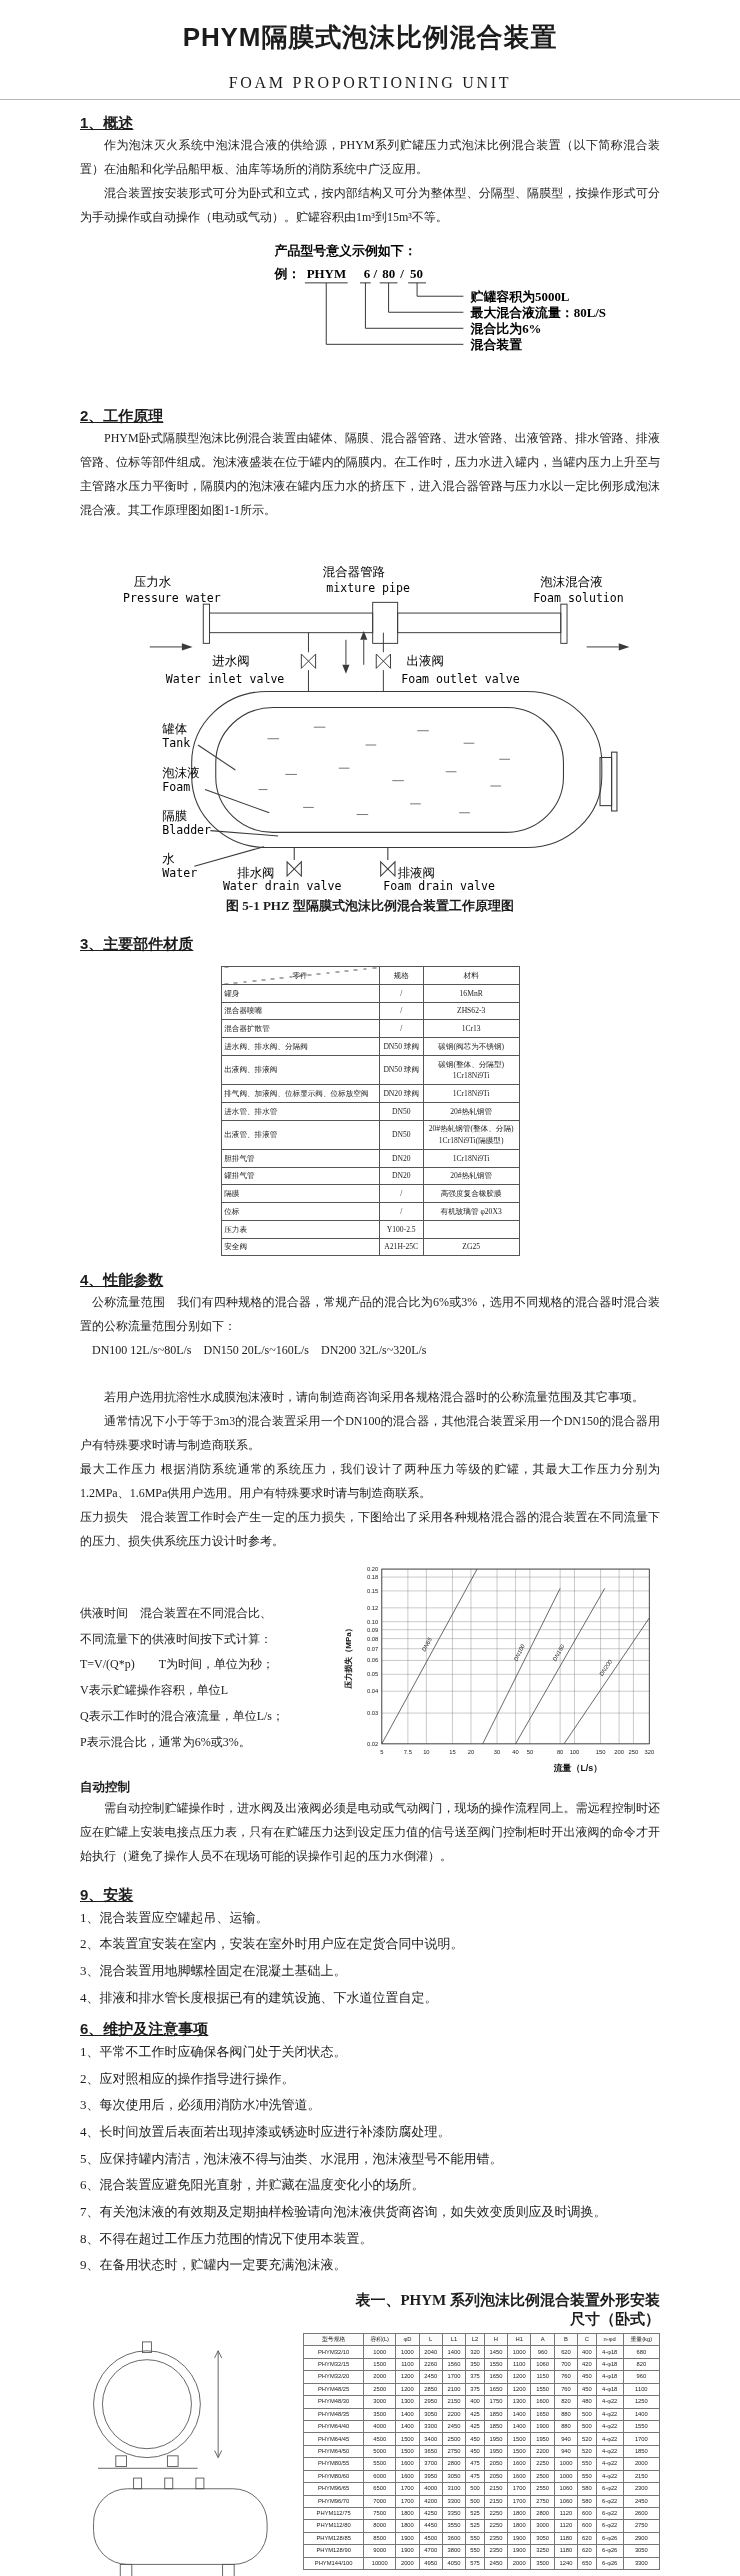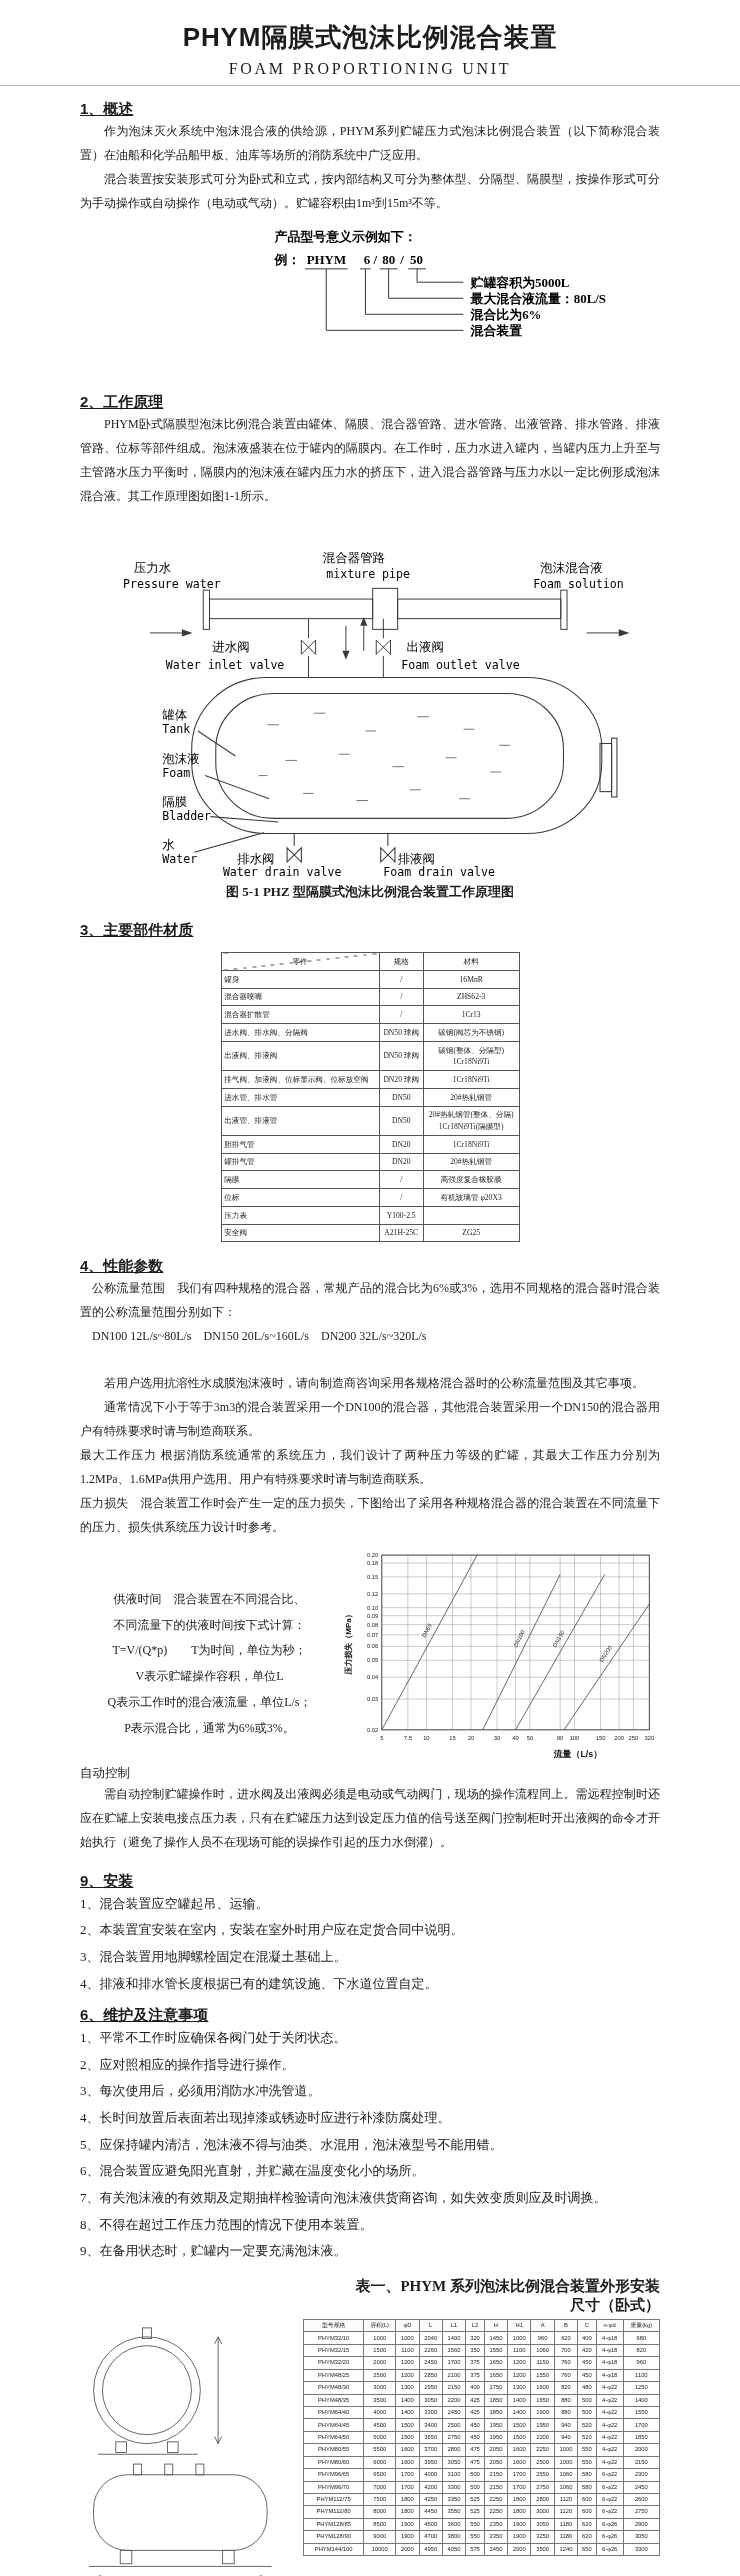--- a/index.html
+++ b/index.html
@@ -4,21 +4,21 @@
 <style>
   * { margin:0; padding:0; box-sizing:border-box; }
   html,body { background:#e8e8e8; }
   .page {
     width:740px; height:2576px; margin:0 auto; background:#ffffff;
     color:#1c1c1c; font-family:"Liberation Serif", serif;
     padding:14.3px 80px 0 80px; overflow:hidden; position:relative;
   }
   .doc-title { text-align:center; font-family:"Liberation Sans", sans-serif;
     font-weight:bold; font-size:26px; letter-spacing:0.9px; margin-top:5.3px; }
-  .doc-subtitle { text-align:center; font-size:16px; letter-spacing:2.7px; margin-top:5px; }
+  .doc-subtitle { text-align:center; font-size:16px; letter-spacing:2.7px; margin-top:19px; }
   .header-rule { border-bottom:0.9px solid #b5b5b5; margin:7.1px -80px 0 -80px; }
 
   h2.sec { font-family:"Liberation Sans", sans-serif; font-weight:bold;
     font-size:15px; margin-top:14.3px;text-decoration:underline; }
   p.body { font-size:12px; line-height:2.0; text-indent:2em; text-align:justify; }
   p.body.noindent { text-indent:0; }
 
   .model-wrap { margin:12.5px 0 0 116px; }
   .figure-wrap { text-align:center; margin-top:34px; }
   .fig-caption { text-align:center; font-weight:bold; font-size:13px; margin-top:3.6px; }
@@ -26,22 +26,22 @@
   .materials-wrap { display:flex; justify-content:center; margin:12.5px 0 9px 0; }
   table.materials { border-collapse:collapse; width:299px; font-size:7.6px; }
   table.materials th, table.materials td { border:0.7px solid #555; padding:2.7px 2.7px;
     text-align:center; white-space:pre-line; line-height:1.5; font-weight:normal; }
   table.materials td.part { text-align:left; }
   th.diag { position:relative; text-align:left;
     background:linear-gradient(to bottom right, transparent 49.5%, #555 49.5%, #555 50.7%, transparent 50.7%);margin-left:11px; }
 
   .perf-row { display:flex; margin-top:7.1px; }
   .supply-col { width:267px; }
-  .supply-line { font-size:12px; line-height:2.15;text-align:center; }
-  .auto-heading { font-size:12.5px; font-weight:normal; margin-top:23px; }
+  .supply-line { font-size:12px; line-height:2.15; }
+  .auto-heading { font-size:12.5px; font-weight:bold; margin-top:23px; }
   .chart-col { flex:1; display:flex; justify-content:flex-end; }
   .chart-col svg text { font-family:"Liberation Sans", sans-serif; }
 
   .list-plain { list-style:none; font-size:13px; }
   .list-plain li { line-height:2.05; }
 
   .spec-caption { font-size:15px; font-weight:bold; margin:12.5px 0 3.6px 0; text-align:right; }
   .spec-caption.t1 { padding-left:267px; }
   .spec-caption.t2 { padding-left:232px; }
   .spec-row { display:flex; align-items:flex-start; gap:9px; }

